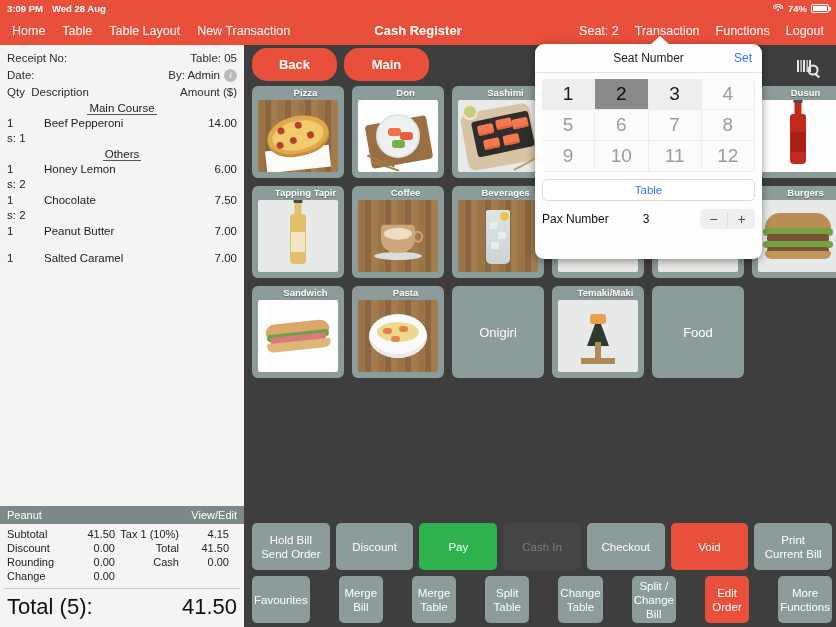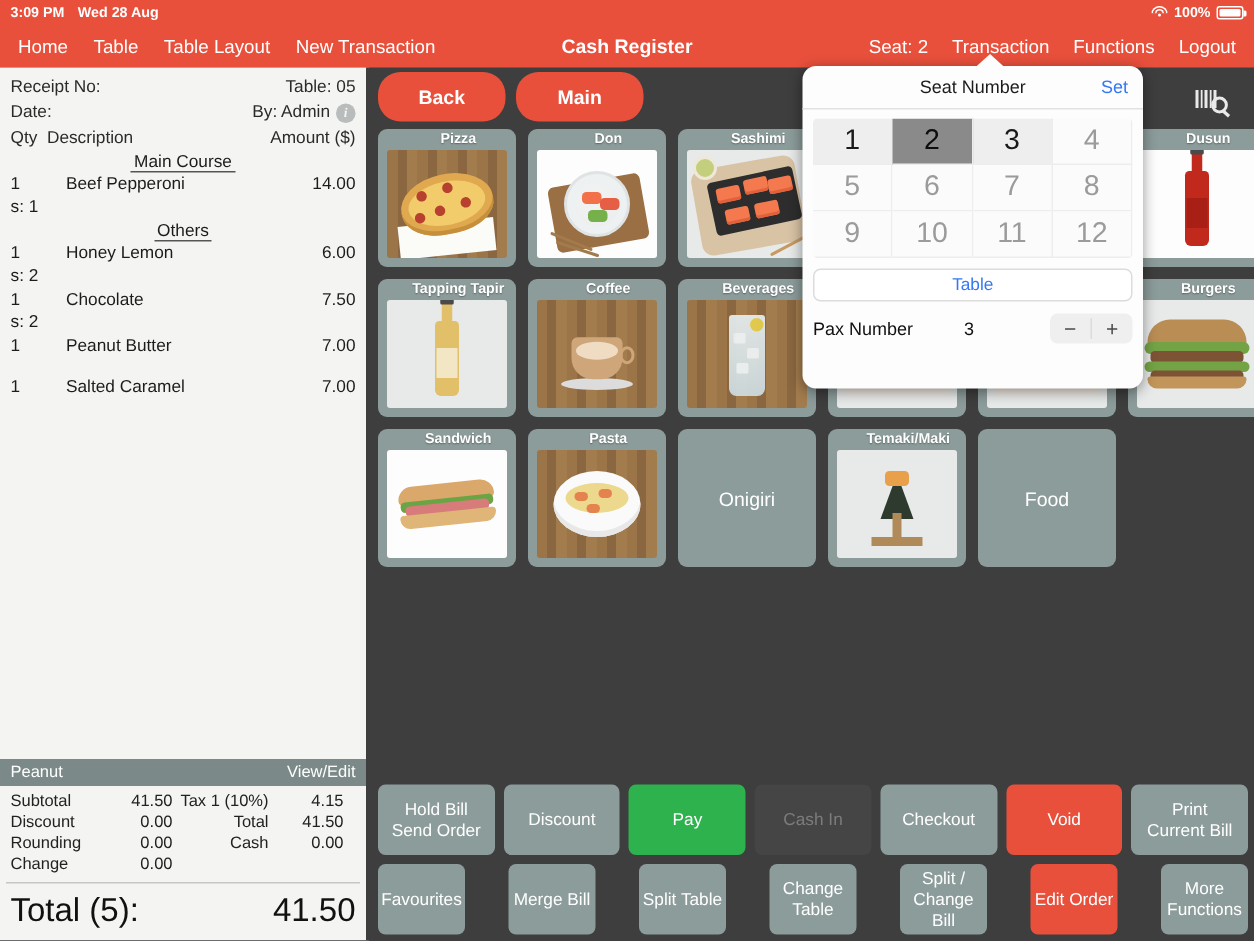--- a/index.html
+++ b/index.html
@@ -242,21 +242,21 @@
 
   <div class="statusbar">
     <span class="sb-time">3:09 PM</span>
     <span>Wed 28 Aug</span>
     <span class="sb-right">
       <span class="wifi-ico">
           <i></i>
           <i></i>
           <i></i>
         </span>
-      <span>100%</span>
+      <span>74%</span>
       <span class="batt">
           <i></i>
         </span>
     </span>
   </div>
 
   <div class="navbar">
     <div class="nav-left">
       <span class="nav-item">Home</span>
       <span class="nav-item">Table</span>
@@ -589,20 +589,21 @@
           <button class="actbtn green">Pay</button>
           <button class="actbtn disabled">Cash In</button>
           <button class="actbtn">Checkout</button>
           <button class="actbtn red">Void</button>
           <button class="actbtn">Print
 Current Bill</button>
         </div>
       <div class="actrow" id="actions-row2">
           <button class="actbtn">Favourites</button>
           <button class="actbtn">Merge Bill</button>
+          <button class="actbtn">Merge Table</button>
           <button class="actbtn">Split Table</button>
           <button class="actbtn">Change
 Table</button>
           <button class="actbtn">Split /
 Change Bill</button>
           <button class="actbtn red">Edit Order</button>
           <button class="actbtn">More
 Functions</button>
         </div>
     </div>

